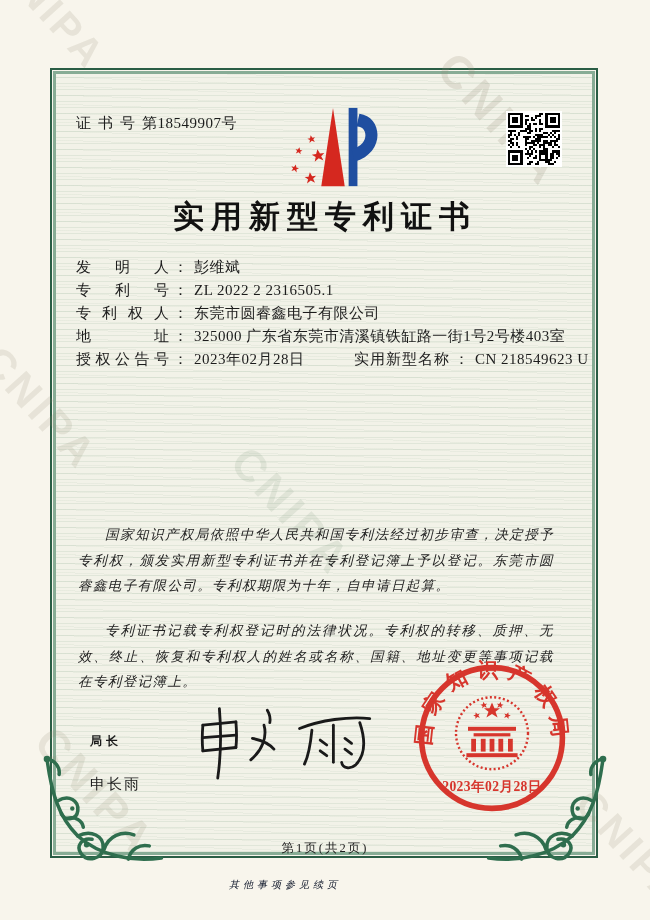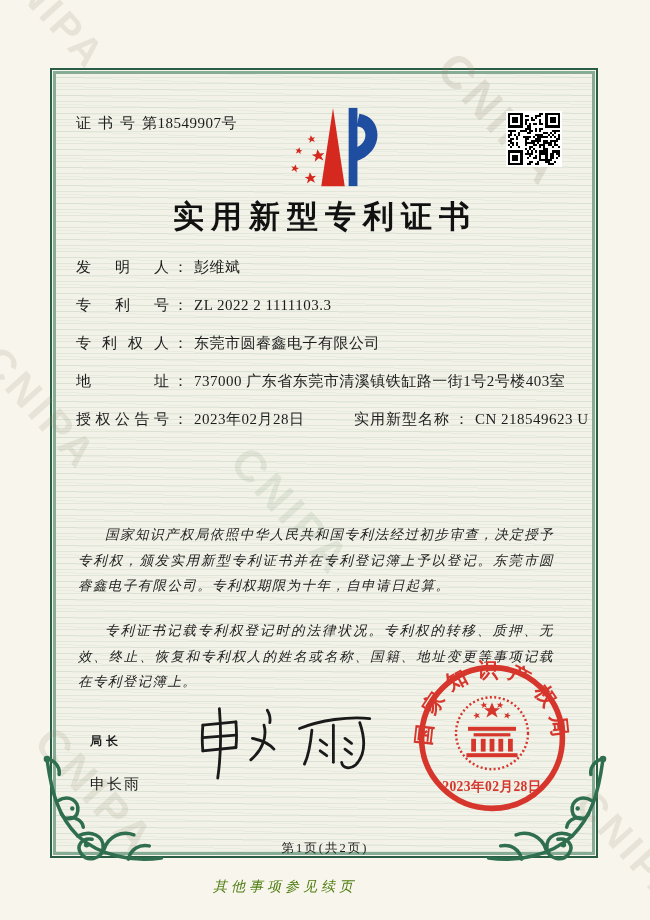--- a/index.html
+++ b/index.html
@@ -36,21 +36,21 @@
   .cert-no .lbl{letter-spacing:7px;}
   .cert-no .val{letter-spacing:0.5px;}
   .logo{position:absolute;left:284px;top:104px;width:98px;height:88px;}
   .qr{position:absolute;left:506px;top:111px;width:56px;height:56px;background:#fff;padding:2px;box-sizing:border-box;}
   .title{
     position:absolute;left:0;top:196px;width:650px;text-align:center;
     font-size:31px;font-weight:bold;letter-spacing:7px;color:#111;
   }
   
   .fields{position:absolute;left:76px;top:256px;width:486px;font-size:15px;}
-  .frow{line-height:23px;margin-bottom:15px;white-space:nowrap;}
+  .frow{line-height:23px;white-space:nowrap;}
   .frow.first{margin-bottom:20px;}
   .flabel{
     display:inline-block;width:93px;
     text-align:justify;text-align-last:justify;
     vertical-align:top;
   }
   .fcolon{margin:0 6px 0 4px;}
   .fval{letter-spacing:0.5px;}
   .fval.fixed{display:inline-block;width:160px;}
   .flabel2{letter-spacing:1px;}
@@ -64,21 +64,21 @@
   .para1{top:522px;}
   .para2{top:590px;margin-top:28px;}
   
   .director-title{position:absolute;left:90px;top:733px;font-size:12px;letter-spacing:4px;font-weight:bold;}
   .director-name{position:absolute;left:90px;top:759px;font-size:15px;letter-spacing:2px;margin-top:16px;}
   .sig{position:absolute;left:188px;top:703px;width:190px;height:84px;}
   
   .seal{position:absolute;left:412px;top:658px;width:160px;height:160px;opacity:0.93;}
   
   .page-info{position:absolute;left:0;top:840px;width:650px;text-align:center;font-size:12.5px;letter-spacing:2px;}
-  .cont-note{position:absolute;left:0;top:878px;width:570px;text-align:center;font-size:14px;letter-spacing:4px;font-style:italic;color:#4d7c0f;}
+  .cont-note{position:absolute;left:0;top:878px;width:570px;text-align:center;font-size:10px;letter-spacing:4px;font-style:italic;color:#0f172a;}
   
   .flourish{position:absolute;width:132px;height:132px;pointer-events:none;}
   .flourish.bl{left:36px;top:748px;}
   .flourish.br{left:482px;top:748px;transform:scaleX(-1);}
 </style>
 </head>
 <body>
 
 <div class="page">
 
@@ -158,27 +158,27 @@
     </svg>
   </div>
 
   <div class="title">实用新型专利证书</div>
 
   <div class="fields">
     <div class="frow">
       <span class="flabel">发明人</span><span class="fcolon">：</span><span class="fval">彭维斌</span>
     </div>
     <div class="frow">
-      <span class="flabel">专利号</span><span class="fcolon">：</span><span class="fval">ZL 2022 2 1111103.3</span>
+      <span class="flabel">专利号</span><span class="fcolon">：</span><span class="fval">ZL 2022 2 2316505.1</span>
     </div>
     <div class="frow">
       <span class="flabel">专利权人</span><span class="fcolon">：</span><span class="fval">东莞市圆睿鑫电子有限公司</span>
     </div>
     <div class="frow">
-      <span class="flabel">地址</span><span class="fcolon">：</span><span class="fval">737000 广东省东莞市清溪镇铁缸路一街1号2号楼403室</span>
+      <span class="flabel">地址</span><span class="fcolon">：</span><span class="fval">325000 广东省东莞市清溪镇铁缸路一街1号2号楼403室</span>
     </div>
     <div class="frow">
       <span class="flabel">授权公告号</span><span class="fcolon">：</span><span class="fval fixed">2023年02月28日</span><span class="flabel2">实用新型名称</span><span class="fcolon">：</span><span class="fval">CN 218549623 U</span>
     </div>
   </div>
 
   <div class="para para1">国家知识产权局依照中华人民共和国专利法经过初步审查，决定授予专利权，颁发实用新型专利证书并在专利登记簿上予以登记。东莞市圆睿鑫电子有限公司。专利权期限为十年，自申请日起算。</div>
   <div class="para para2">专利证书记载专利权登记时的法律状况。专利权的转移、质押、无效、终止、恢复和专利权人的姓名或名称、国籍、地址变更等事项记载在专利登记簿上。</div>
 
   <div class="director-title">局长</div>

